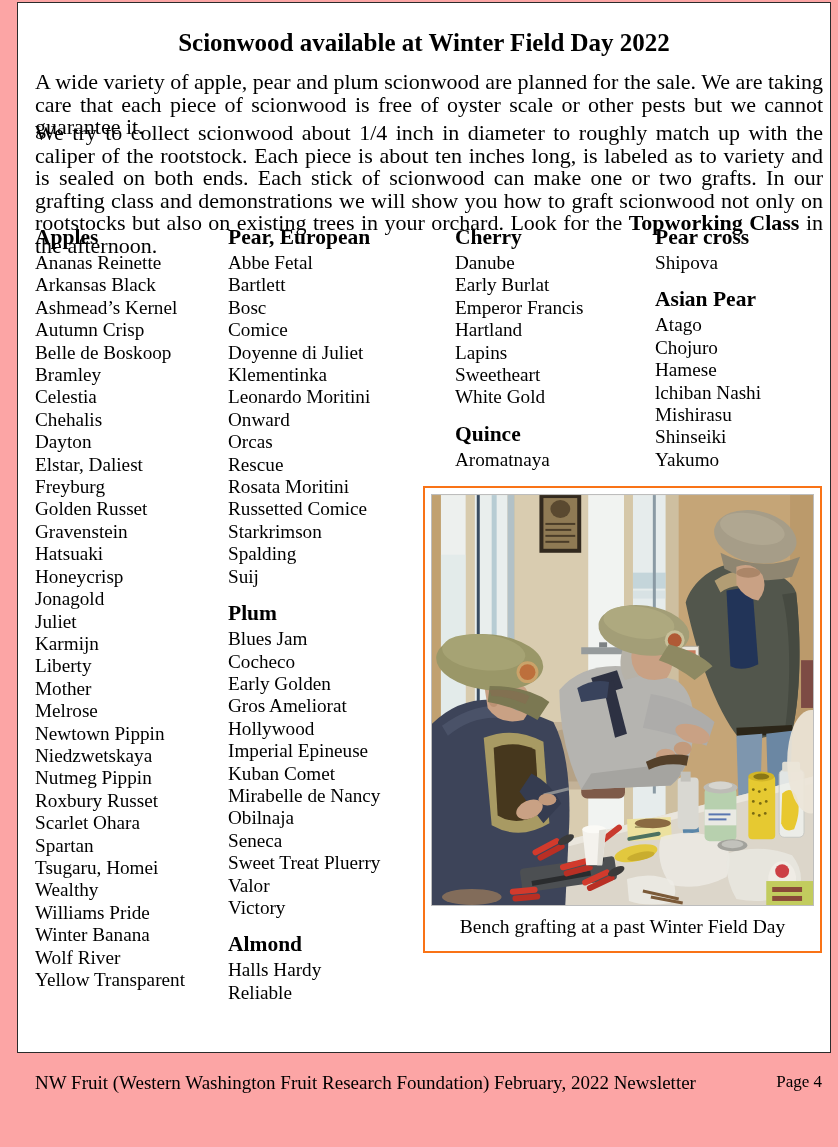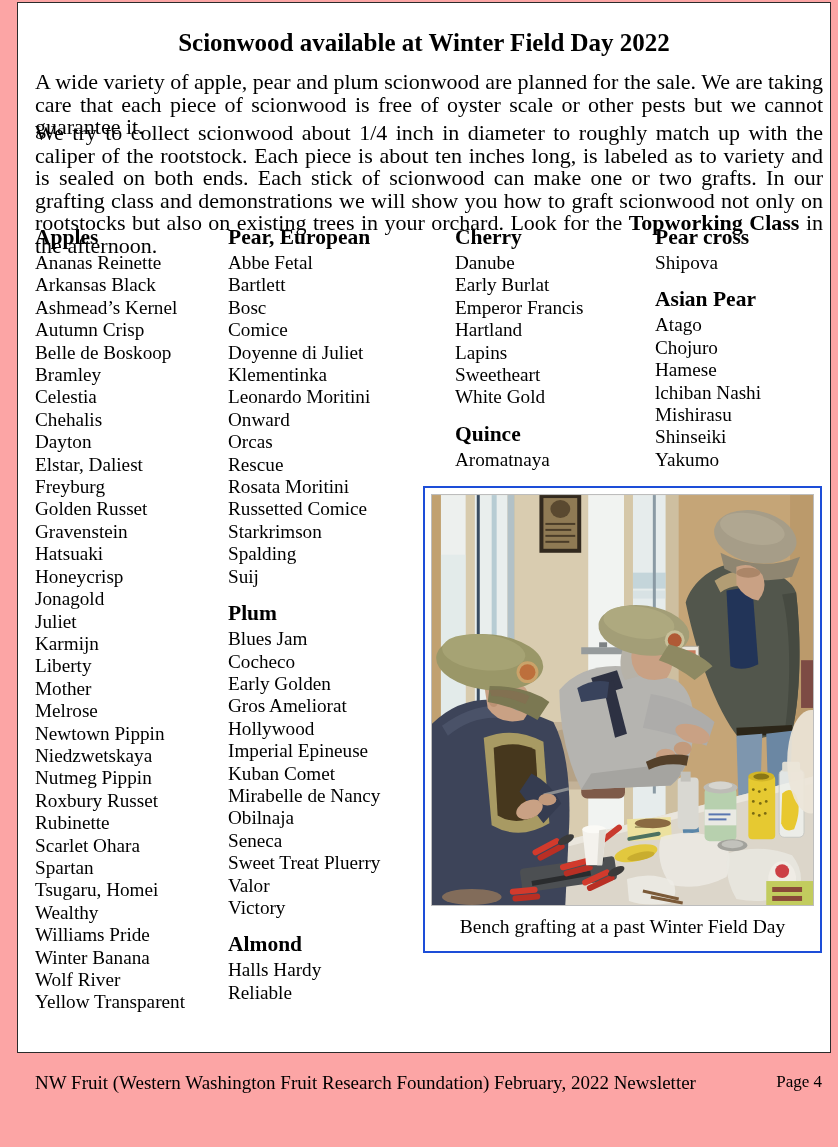--- a/index.html
+++ b/index.html
@@ -15,21 +15,21 @@
   #p2{top:100px;}
   .col{position:absolute;top:224px;}
   #col1{left:35px;width:185px;}
   #col2{left:228px;width:208px;}
   #col3{left:455px;width:188px;}
   #col4{left:655px;width:168px;}
   .section + .section{margin-top:12px;}
   .sec-h{font-size:21.5px;font-weight:bold;line-height:26px;margin:0 0 2px 0;}
   .sec-ul{list-style:none;margin:0;padding:0;font-size:19.2px;line-height:22.4px;}
   .figure{position:absolute;left:423px;top:486px;width:399px;background:#fff;
-          border:2px solid #1d4ed8;padding:6px 6px 12px 6px;box-sizing:border-box;}
+          border:2px solid #f97316;padding:6px 6px 12px 6px;box-sizing:border-box;}
   .figure svg{display:block;width:383px;height:412px;border:1px solid #bdbdbd;box-sizing:border-box;}
   .caption{text-align:center;font-size:19.5px;line-height:24px;margin-top:9px;}
   .footer-left{position:absolute;left:35px;top:1072px;font-size:19px;}
   .footer-right{position:absolute;right:16px;top:1072px;font-size:17px;}
 </style>
 </head>
 <body>
 
 <div class="page">
 
@@ -64,21 +64,20 @@
           <li>Jonagold</li>
           <li>Juliet</li>
           <li>Karmijn</li>
           <li>Liberty</li>
           <li>Mother</li>
           <li>Melrose</li>
           <li>Newtown Pippin</li>
           <li>Niedzwetskaya</li>
           <li>Nutmeg Pippin</li>
           <li>Roxbury Russet</li>
-          <li>Rubinette</li>
           <li>Scarlet Ohara</li>
           <li>Spartan</li>
           <li>Tsugaru, Homei</li>
           <li>Wealthy</li>
           <li>Williams Pride</li>
           <li>Winter Banana</li>
           <li>Wolf River</li>
           <li>Yellow Transparent</li>
         </ul>
     </section>

